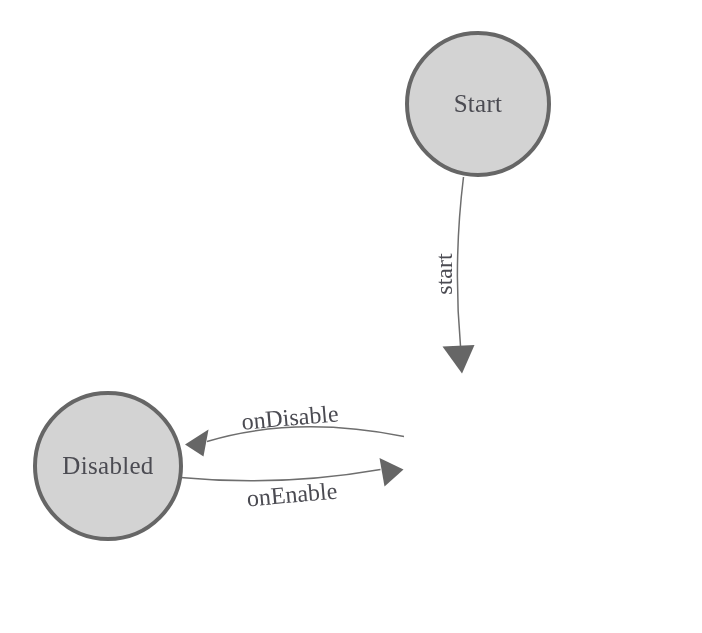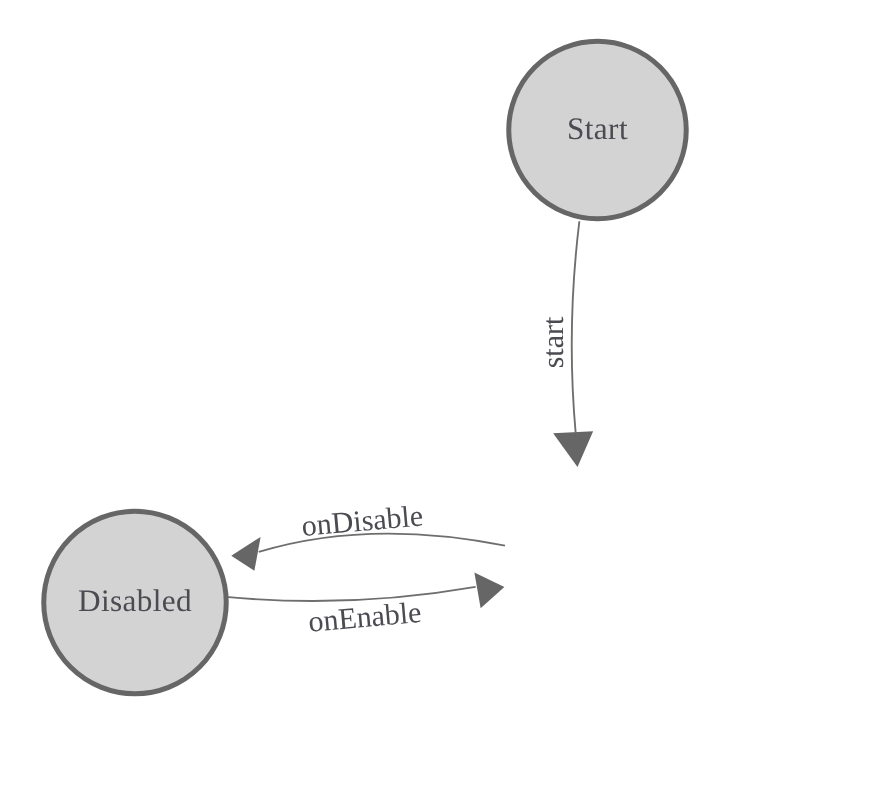--- a/index.html
+++ b/index.html
@@ -68,21 +68,21 @@
 
     <path class="edge" d="M 180.5 477.5 Q 280 487 380.5 469.5"></path>
     <polygon class="arrow" points="403.5,469.5 379.5,458 384.5,486.5"></polygon>
   </svg>
 
   <div class="node" style="left:405px; top:31px; width:146px; height:146px;">
     <span class="node-label">Start</span>
   </div>
 
 
-  <div class="node" style="left:33px; top:407px; width:150px; height:150px;">
+  <div class="node" style="left:33px; top:391px; width:150px; height:150px;">
     <span class="node-label">Disabled</span>
   </div>
 
   <div class="edge-label" style="left:444px; top:274px; transform: translate(-50%,-50%) rotate(-90deg);">start</div>
 
   <div class="edge-label" style="left:290px; top:418px; transform: translate(-50%,-50%) rotate(-5deg);">onDisable</div>
 
   <div class="edge-label" style="left:292px; top:495px; transform: translate(-50%,-50%) rotate(-5deg);">onEnable</div>
 
 </div>

